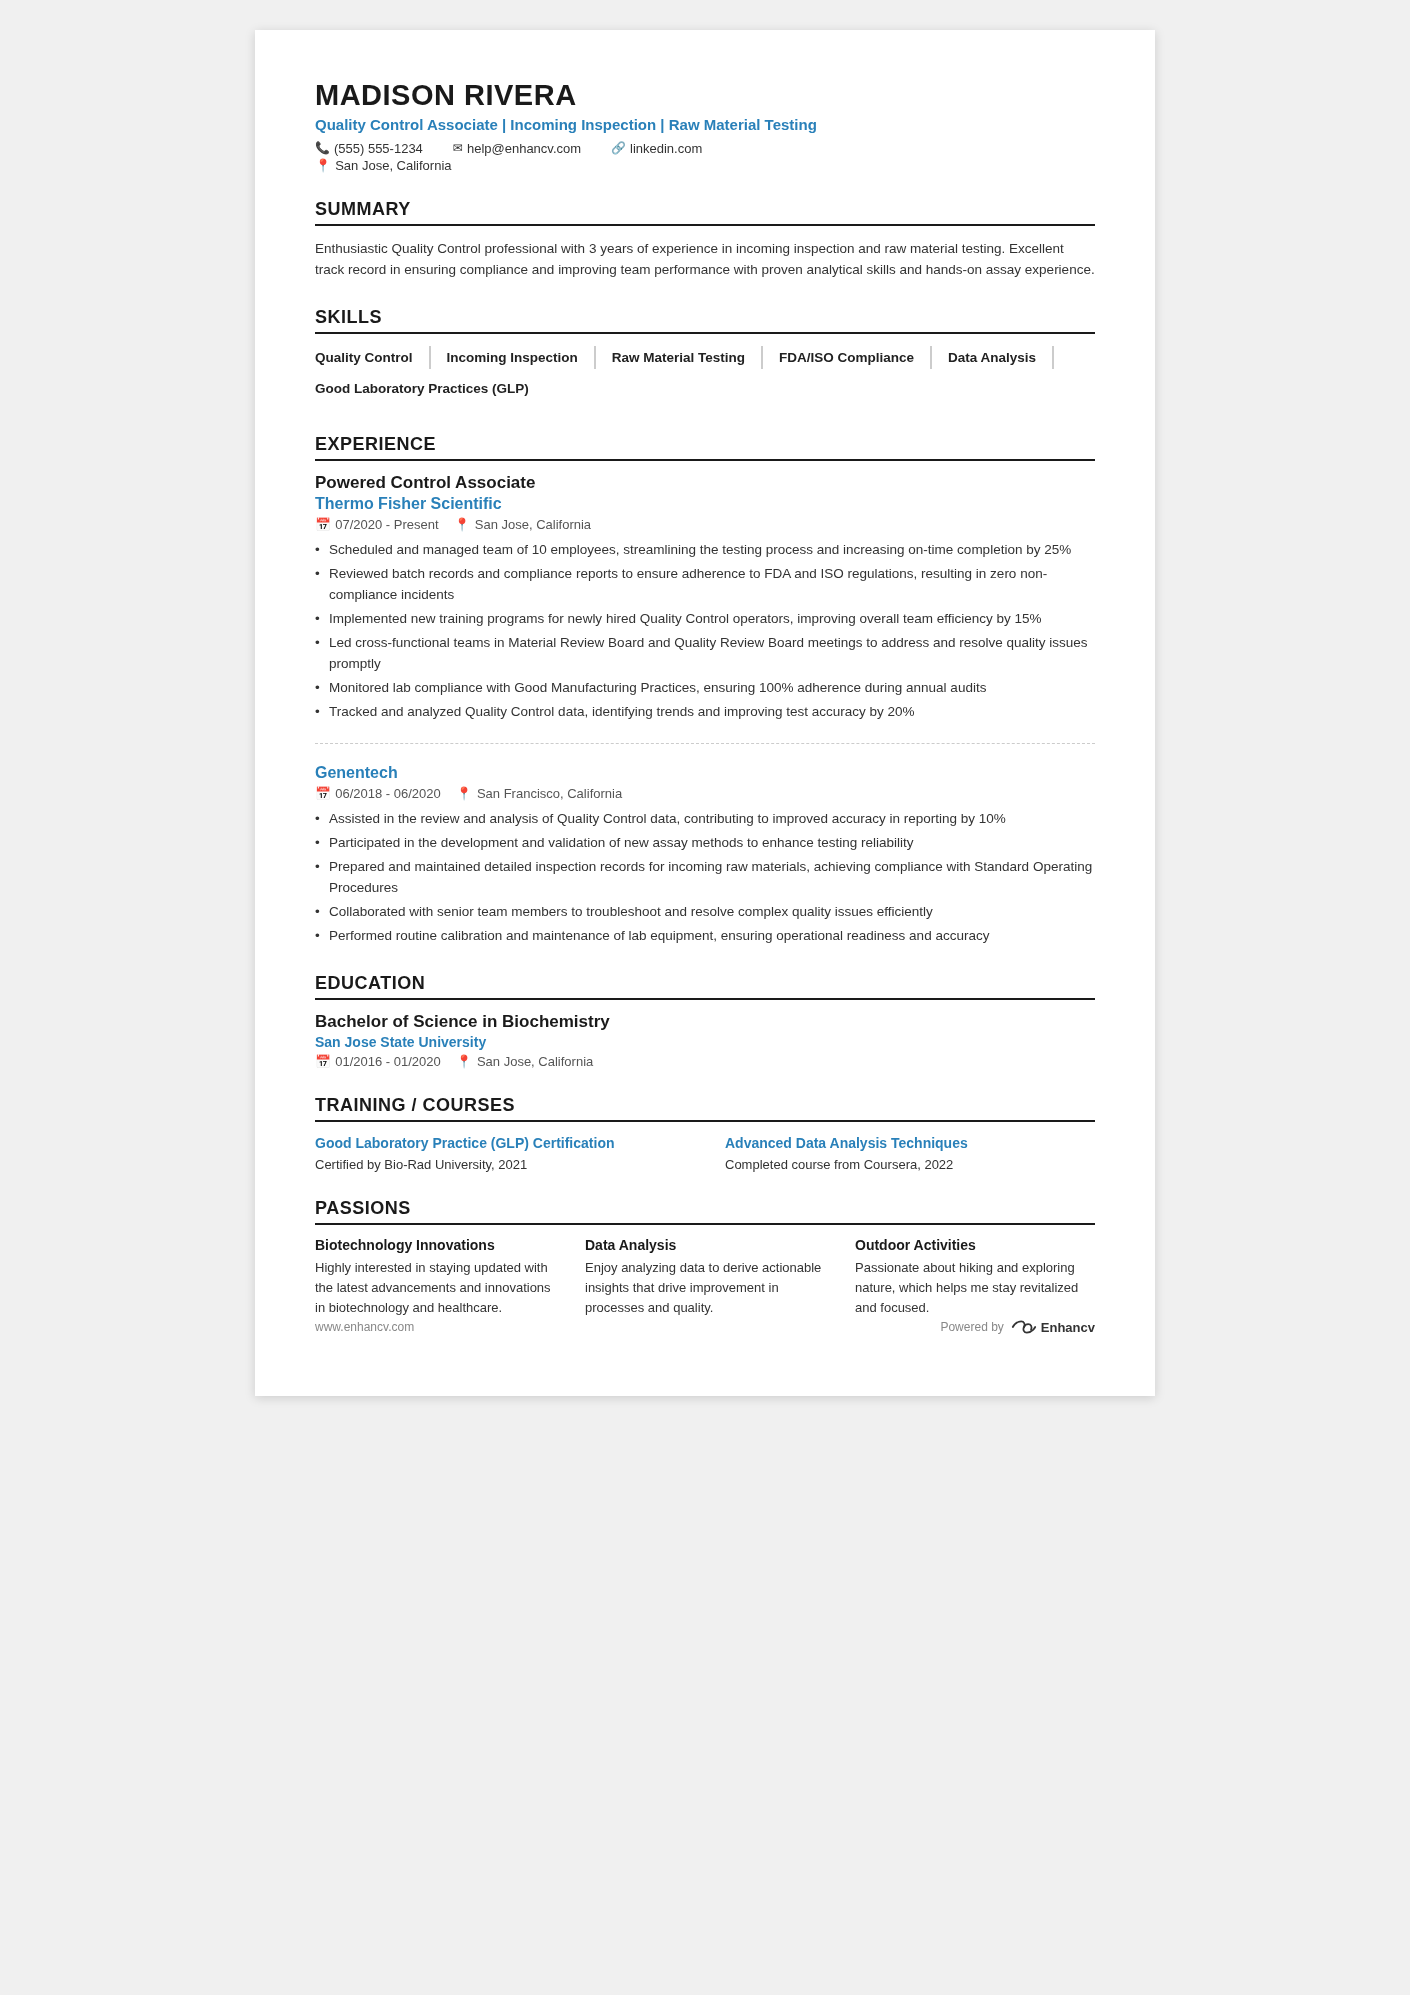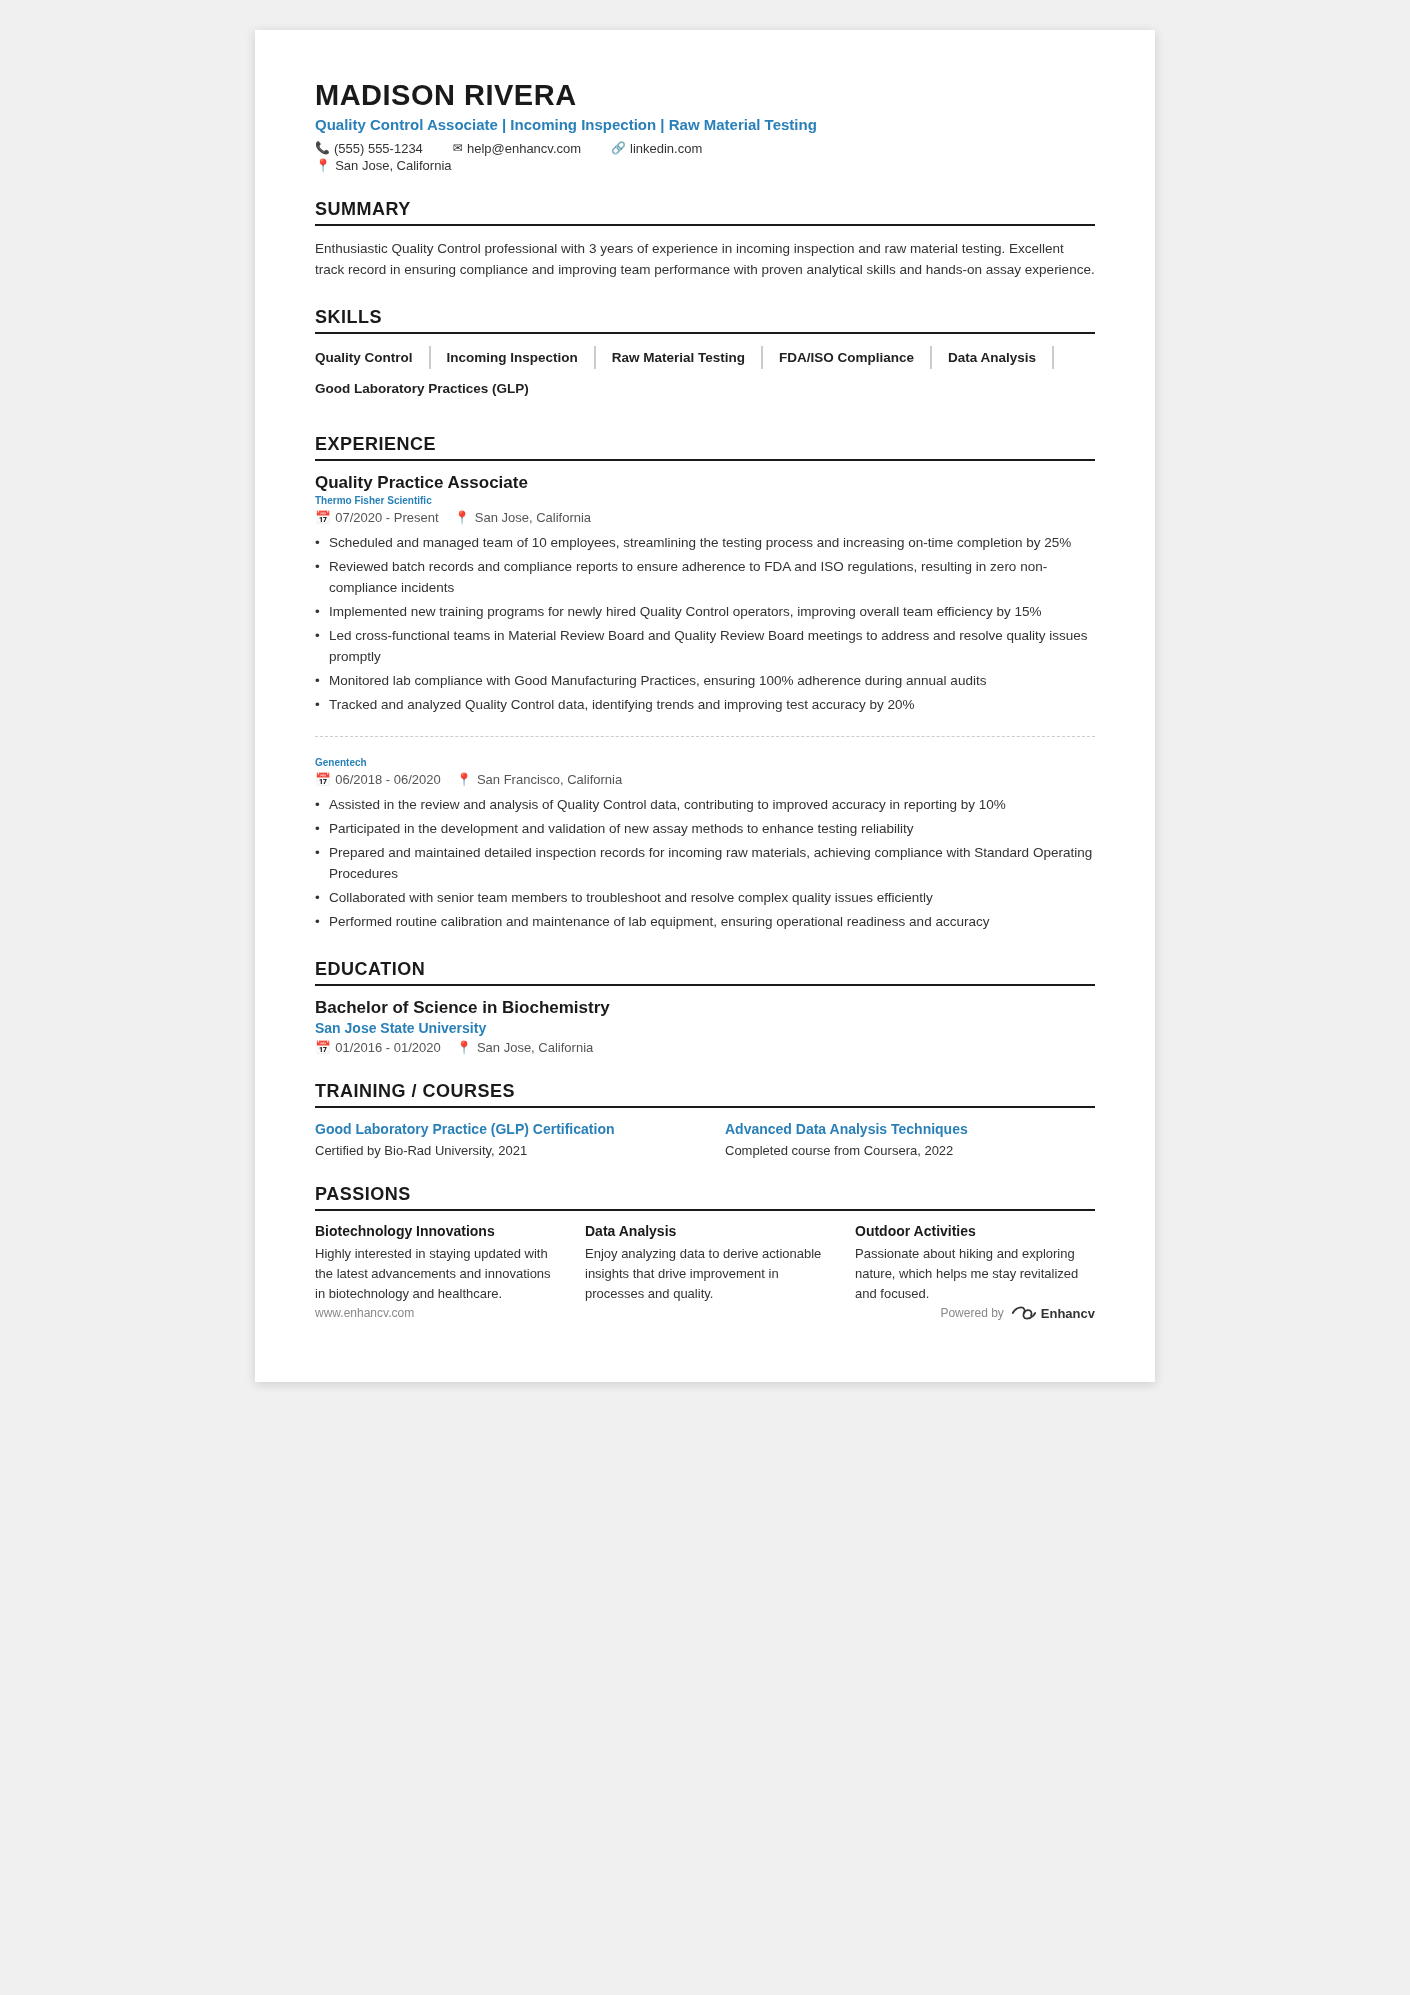--- a/index.html
+++ b/index.html
@@ -96,21 +96,21 @@
       padding-right: 0;
       margin-right: 0;
     }
     .exp-title {
       font-size: 17px;
       font-weight: 700;
       color: #1a1a1a;
       margin-bottom: 2px;
     }
     .exp-company {
-      font-size: 10px;
+      font-size: 16px;
       font-weight: 700;
       color: #2980b9;
       margin-bottom: 4px;
     }
     .exp-meta {
       display: flex;
       align-items: center;
       gap: 16px;
       font-size: 13px;
       color: #555;
@@ -271,21 +271,21 @@
       <div style="width:100%; display:flex;">
         <span class="skill-item full-row">Good Laboratory Practices (GLP)</span>
       </div>
     </div>
   </div>
 
   <div class="section">
     <div class="section-title">EXPERIENCE</div>
 
     <div class="exp-block">
-      <div class="exp-title">Quality Practice Associate</div>
+      <div class="exp-title">Powered Control Associate</div>
       <div class="exp-company">Thermo Fisher Scientific</div>
       <div class="exp-meta">
         <div class="exp-meta-item">
           <span>📅</span>
           <span>07/2020 - Present</span>
         </div>
         <div class="exp-meta-item">
           <span>📍</span>
           <span>San Jose, California</span>
         </div>

